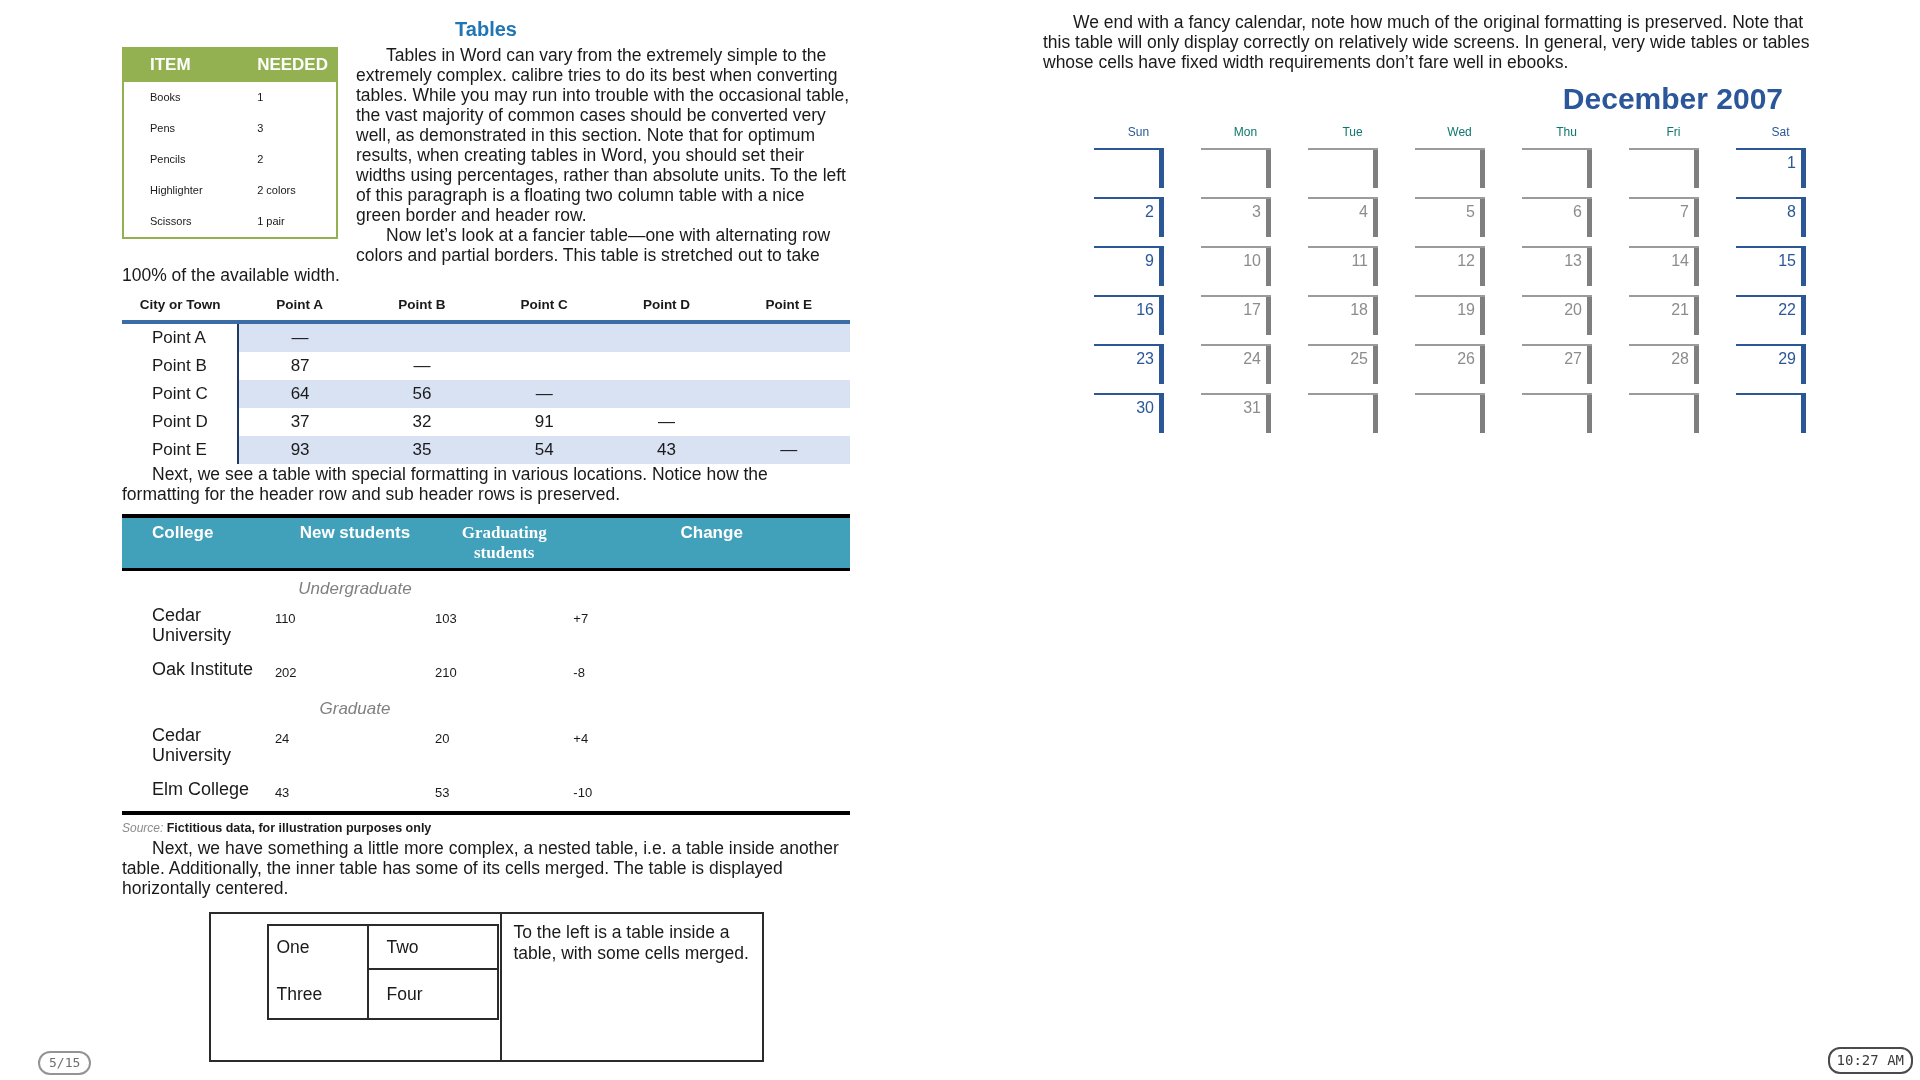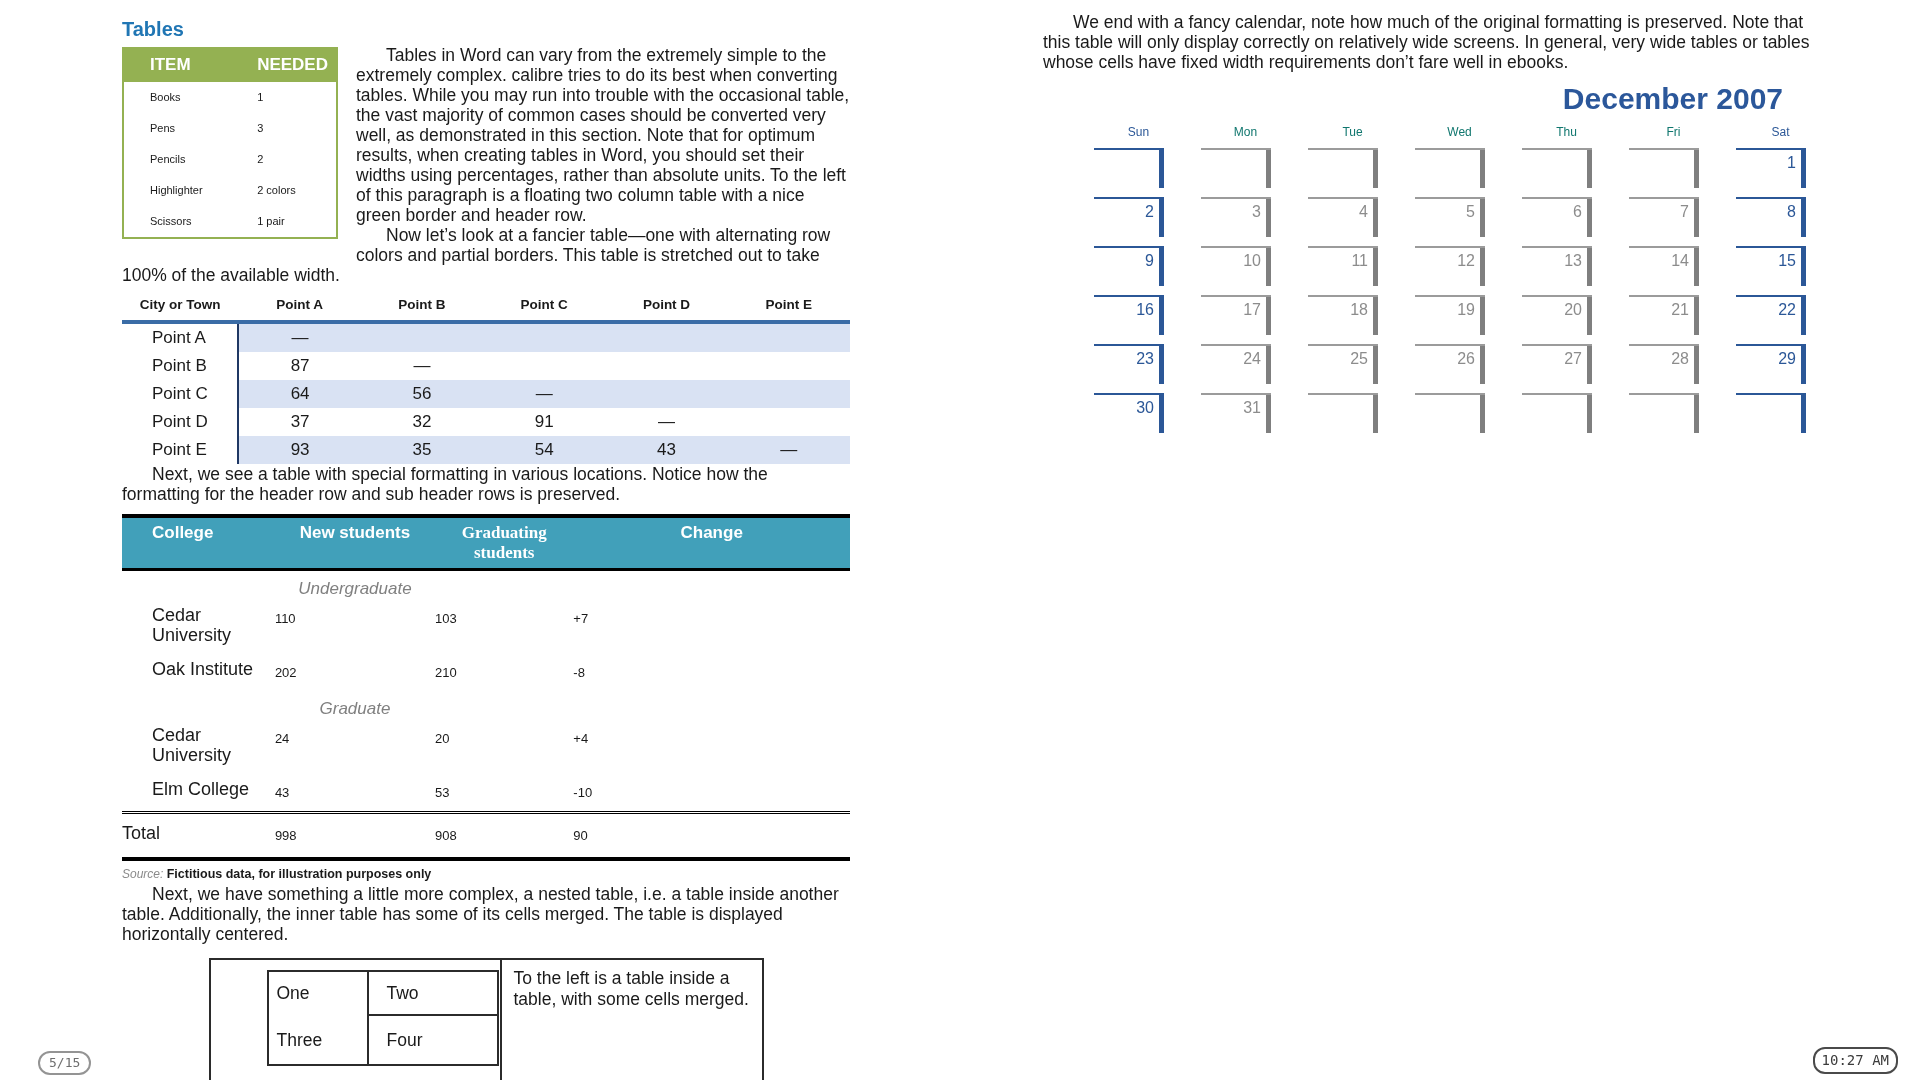--- a/index.html
+++ b/index.html
@@ -2,21 +2,21 @@
 <html><head>
 <meta charset="utf-8">
 <style>
   html,body{margin:0;padding:0;}
   body{
     width:1920px;height:1080px;position:relative;overflow:hidden;background:#ffffff;
     font-family:"Liberation Sans","DejaVu Sans",sans-serif;color:#1a1a1a;
   }
   
   .left-page{position:absolute;left:122px;top:12px;width:728px;font-size:17.5px;line-height:20px;}
-  .tables-heading{margin:6px 0 5px;font-size:20px;line-height:22px;font-weight:bold;color:#2076B4;text-align:left;}
+  .tables-heading{margin:6px 0 5px;font-size:20px;line-height:22px;font-weight:bold;color:#2076B4;text-align:center;}
   p.para{margin:0;text-indent:30px;}
   .mt30{margin-top:30px;}
   .mt16{margin-top:16px;}
 
   
   .item-table{float:left;width:216px;border:2px solid #94B152;border-collapse:collapse;margin:2px 18px 8px 0;}
   .item-table th{background:#94B152;color:#fff;font-weight:bold;text-align:left;font-size:17px;padding:6px 8px 7px 26px;}
   .item-table th:first-child{width:54%;}
   .item-table td{font-size:11px;padding:3px 8px 4px 26px;height:24px;}
 
@@ -75,21 +75,21 @@
   .cal-cell.wd{border-color:#9b9b9b;}
   .cal-cell.wd::after{background:#7f7f7f;}
   .cal-cell.wd .cal-num{color:#8c8c8c;}
   .cal-cell.we{border-color:#2B5797;}
   .cal-cell.we::after{background:#2B5797;}
   .cal-cell.we .cal-num{color:#2B5797;}
 
   
   .page-pill{position:absolute;left:38px;top:1051px;border:2px solid #949494;border-radius:13px;
     padding:2px 9px 3px;font-family:"DejaVu Sans Mono",monospace;font-size:13px;color:#6e6e6e;background:#fff;}
-  .clock-pill{position:absolute;right:22px;top:1047px;border:2px solid #4a4a4a;border-radius:12px;
+  .clock-pill{position:absolute;right:7px;top:1047px;border:2px solid #4a4a4a;border-radius:12px;
     padding:3px 7px 4px;font-family:"DejaVu Sans Mono",monospace;font-size:14px;color:#3c3c3c;background:#fff;}
 </style>
 </head>
 <body>
 
 <div class="left-page">
 
   <div class="tables-heading">Tables</div>
 
   <table class="item-table">
@@ -221,26 +221,20 @@
         <td class="name">Cedar University</td>
         <td>24</td>
         <td>20</td>
         <td>+4</td>
       </tr>
       <tr>
         <td class="name">Elm College</td>
         <td>43</td>
         <td>53</td>
         <td>-10</td>
-      </tr>
-      <tr class="total-row">
-        <td class="name">Total</td>
-        <td>998</td>
-        <td>908</td>
-        <td>90</td>
       </tr>
     </tbody>
   </table>
 
   <div class="source-line">
     <span class="source-label">Source:</span>
     <span class="source-text">Fictitious data, for illustration purposes only</span>
   </div>
 
   <p class="para mt16">Next, we have something a little more complex, a nested table, i.e. a table inside another table. Additionally, the inner table has some of its cells merged. The table is displayed horizontally centered.</p>

